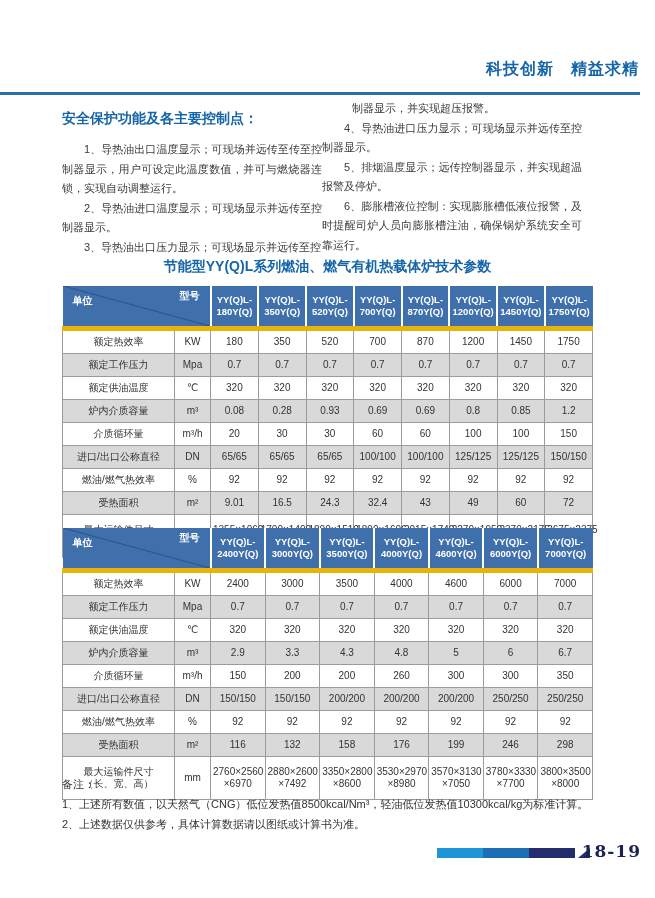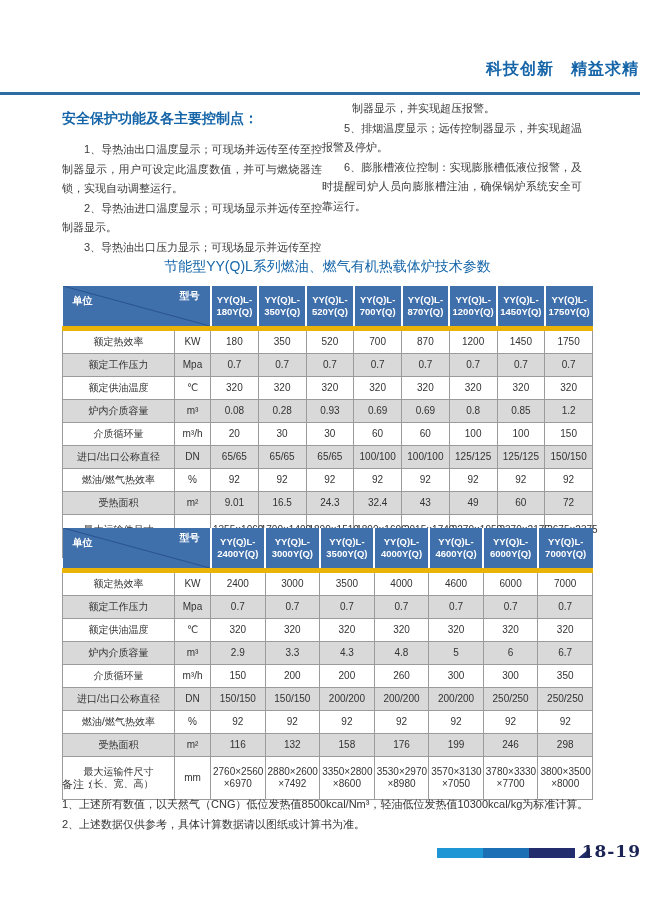--- a/index.html
+++ b/index.html
@@ -29,21 +29,21 @@
     color:var(--accent_blue);
   }
   .para {
     margin:0; font-size:11px; line-height:19.5px; color:#3a3a3a;
     text-align:justify; text-indent:2em;
   }
   .para.cont { text-indent:0;padding-left:30px; }
   
   .table-title {
     position:absolute; top:258px; left:62px; width:531px;
-    text-align:center; font-size:14px; font-weight:normal;
+    text-align:center; font-size:14px; font-weight:bold;
     color:var(--accent_blue);
   }
   .spec-table { position:absolute; left:62px; }
   .t1 { top:286px; }
   .t2 { top:528px; }
   table { border-collapse:collapse; table-layout:fixed; width:531px; }
   col.c-label { width:112px; }
   col.c-unit  { width:36px; }
   thead th {
     background:var(--table_header_bg); color:#fff; font-weight:bold;
@@ -96,20 +96,21 @@
 
   <div class="columns">
     <div class="col">
       <h2 class="section-title">安全保护功能及各主要控制点：</h2>
       <p class="para">1、导热油出口温度显示；可现场并远传至传至控制器显示，用户可设定此温度数值，并可与燃烧器连锁，实现自动调整运行。</p>
       <p class="para">2、导热油进口温度显示；可现场显示并远传至控制器显示。</p>
       <p class="para">3、导热油出口压力显示；可现场显示并远传至控</p>
     </div>
     <div class="col">
       <p class="para cont">制器显示，并实现超压报警。</p>
+      <p class="para">4、导热油进口压力显示；可现场显示并远传至控制器显示。</p>
       <p class="para">5、排烟温度显示；远传控制器显示，并实现超温报警及停炉。</p>
       <p class="para">6、膨胀槽液位控制：实现膨胀槽低液位报警，及时提醒司炉人员向膨胀槽注油，确保锅炉系统安全可靠运行。</p>
     </div>
   </div>
 
   <div class="table-title">节能型YY(Q)L系列燃油、燃气有机热载体炉技术参数</div>
 
   <table class="spec-table t1">
       <colgroup>
         <col class="c-label">

